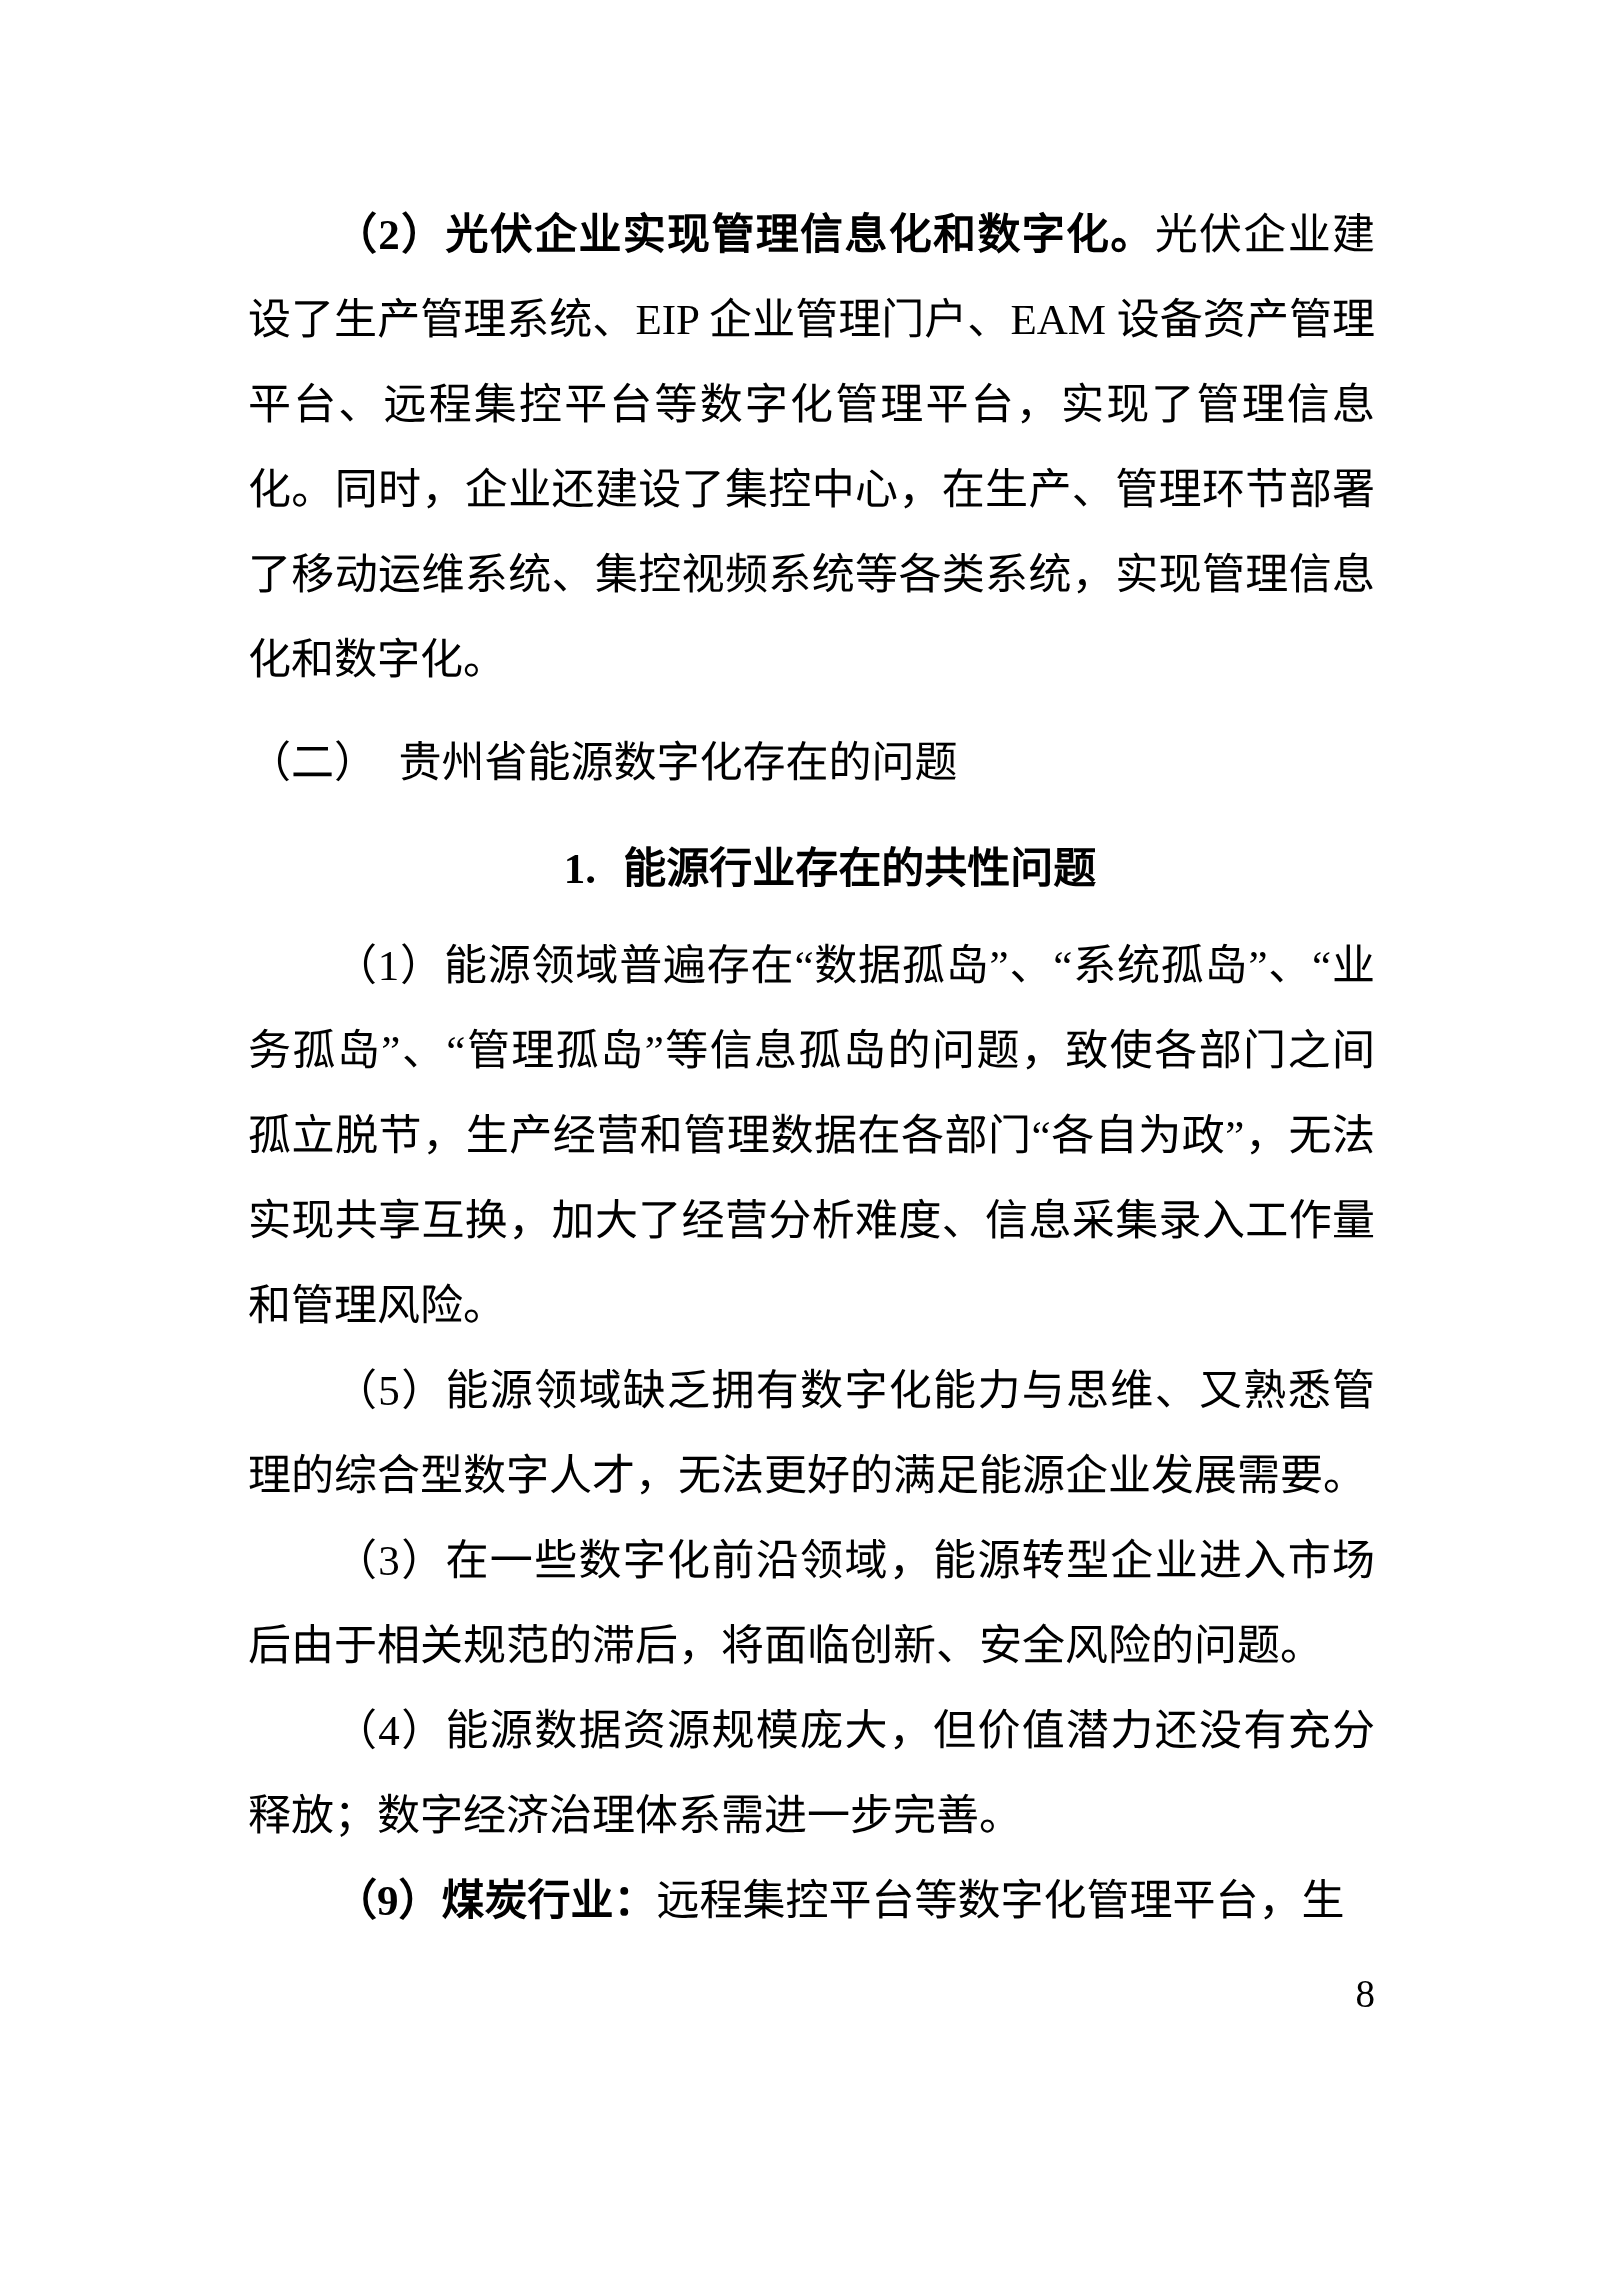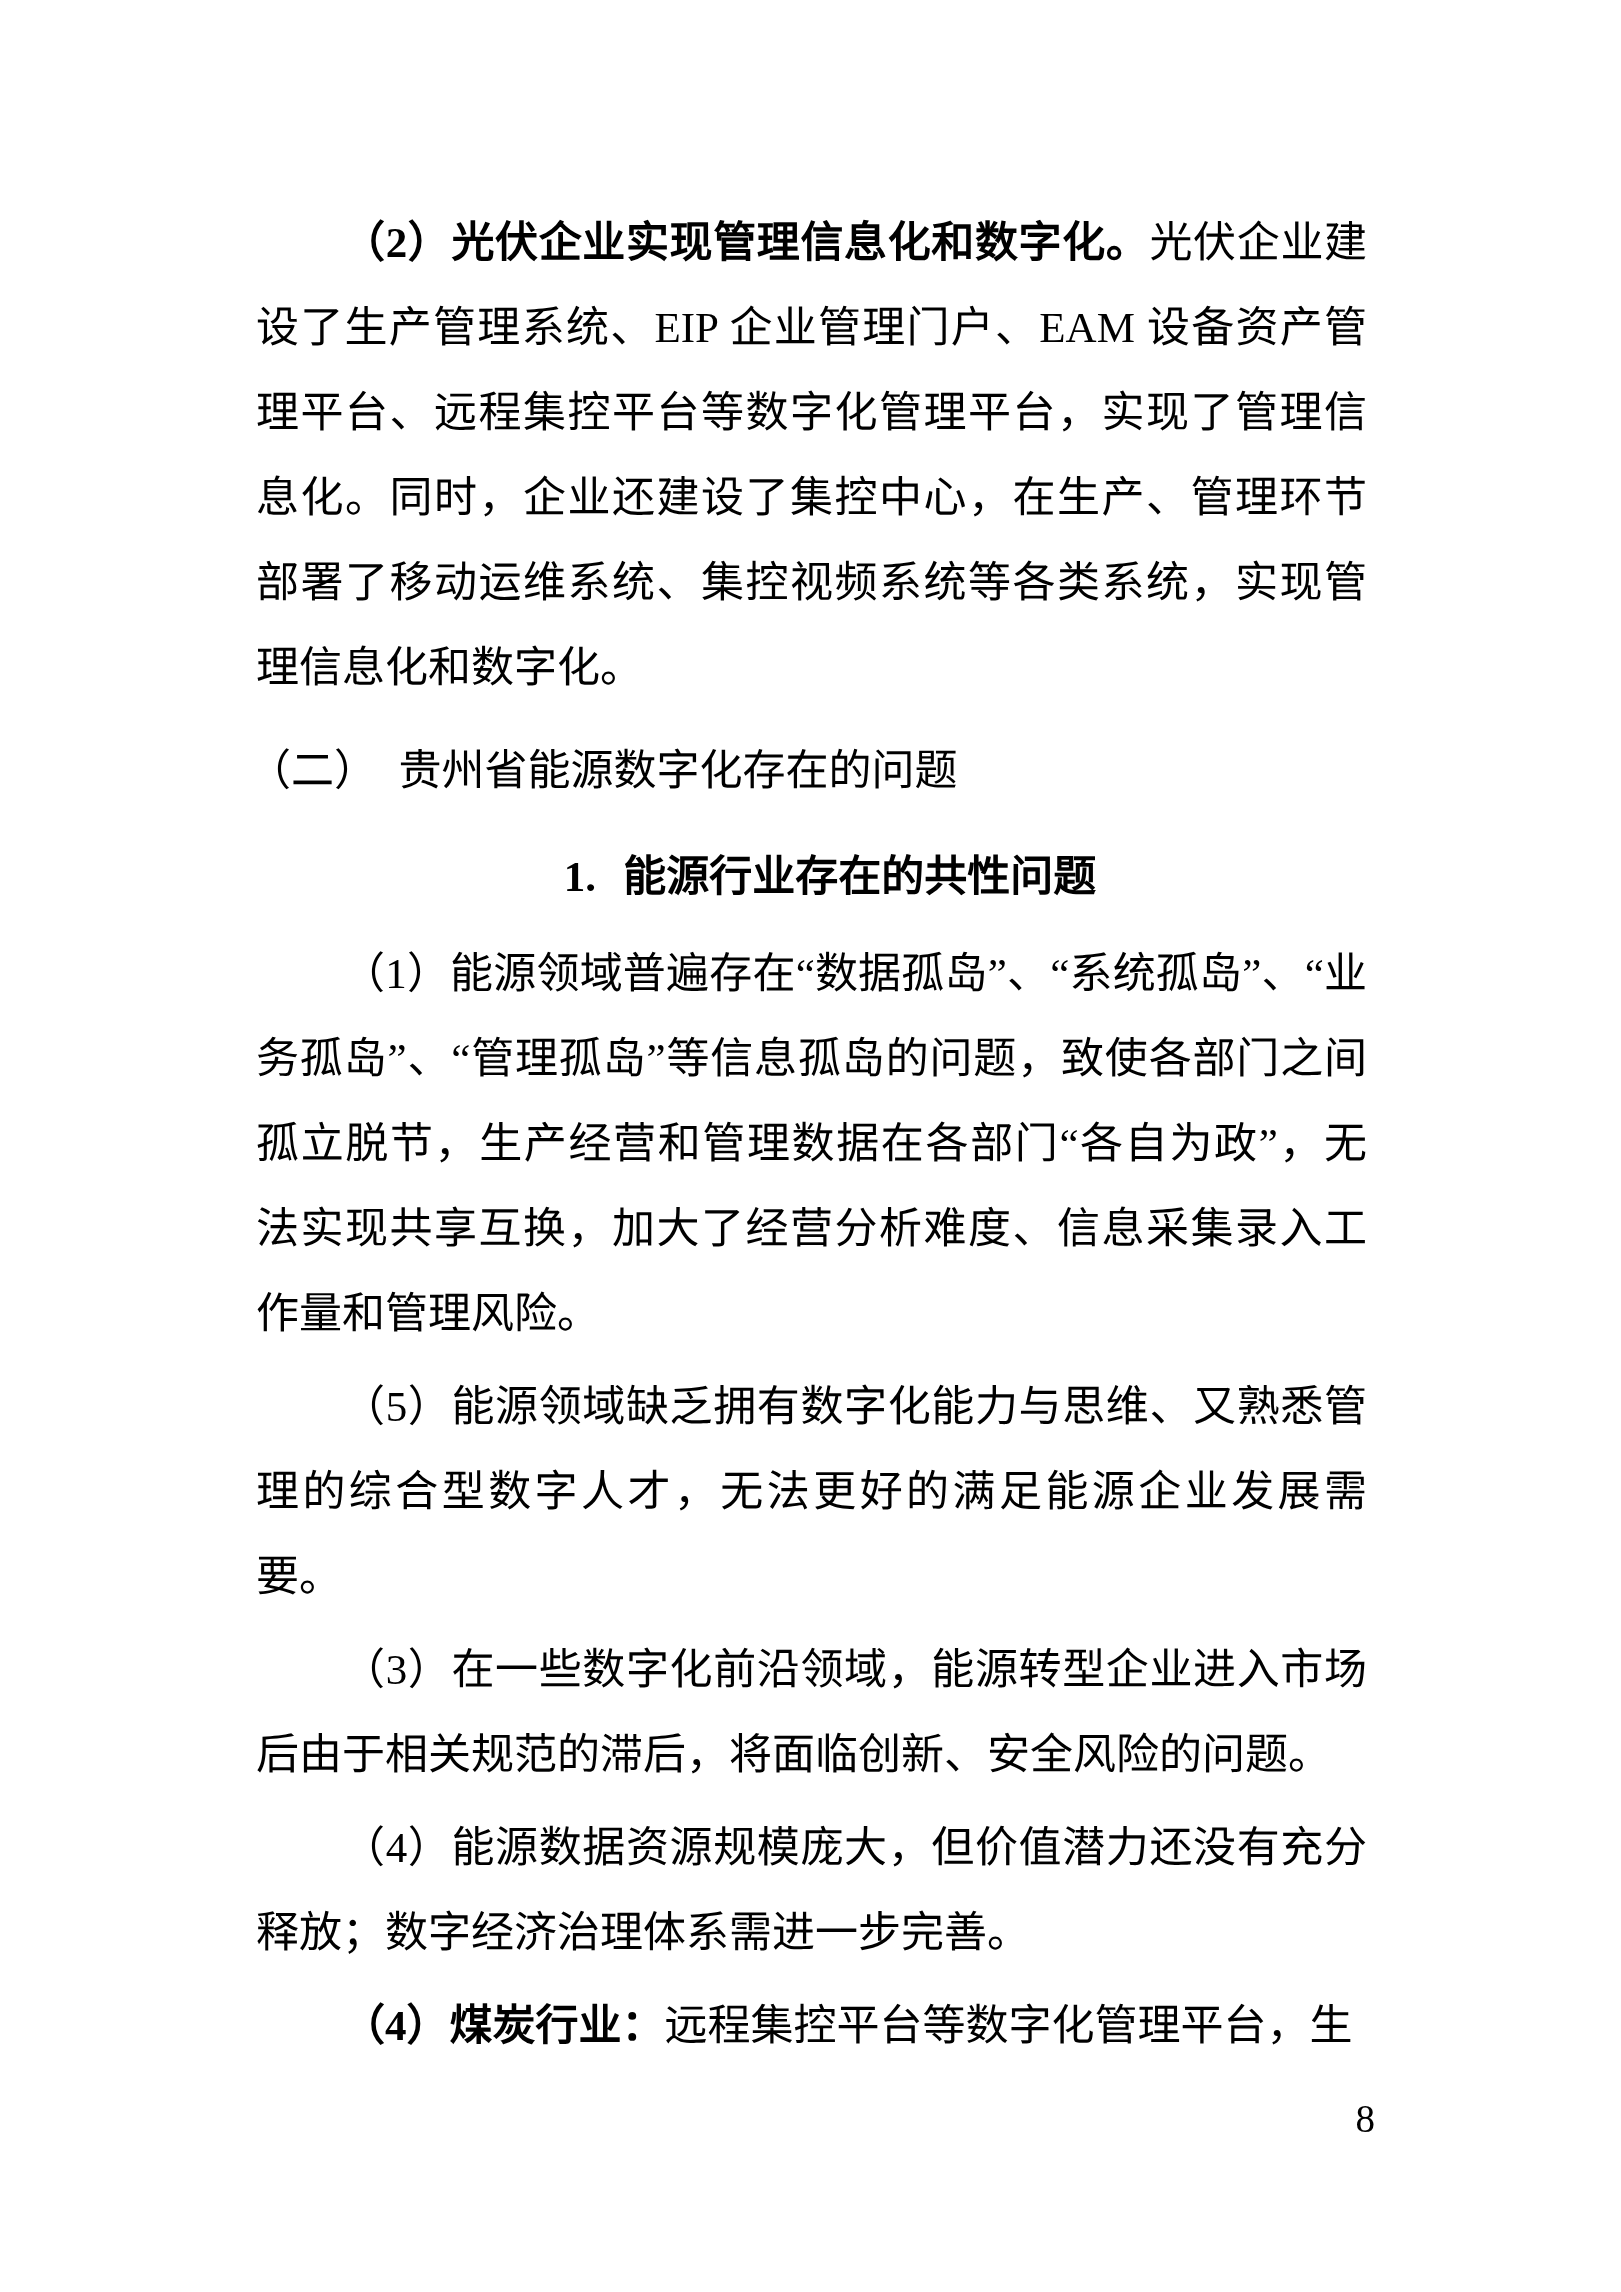--- a/index.html
+++ b/index.html
@@ -25,21 +25,21 @@
     position: absolute;
     left: 248px;
     top: 192px;
     width: 1127px;
     font-size: 43px;
     line-height: 85px;
     text-align: justify;
     text-justify: inter-ideograph;
   }
   .content p {
-    margin: 8px;
+    margin: 0;
     text-indent: 2em;
   }
   .bold-lead {
     font-weight: bold;
   }
   h2.section-heading {
     margin: 17.6px 0 0 0;
     font-size: 43px;
     line-height: 85px;
     font-weight: normal;
@@ -77,19 +77,19 @@
 
     <p>（1）能源领域普遍存在“数据孤岛”、“系统孤岛”、“业务孤岛”、“管理孤岛”等信息孤岛的问题，致使各部门之间孤立脱节，生产经营和管理数据在各部门“各自为政”，无法实现共享互换，加大了经营分析难度、信息采集录入工作量和管理风险。</p>
 
     <p>（5）能源领域缺乏拥有数字化能力与思维、又熟悉管理的综合型数字人才，无法更好的满足能源企业发展需要。</p>
 
     <p>（3）在一些数字化前沿领域，能源转型企业进入市场后由于相关规范的滞后，将面临创新、安全风险的问题。</p>
 
     <p>（4）能源数据资源规模庞大，但价值潜力还没有充分释放；数字经济治理体系需进一步完善。</p>
 
 
-    <p><span class="bold-lead">（4）煤炭行业：</span><span>远程集控平台等数字化管理平台，生</span></p>
+    <p><span class="bold-lead">（9）煤炭行业：</span><span>远程集控平台等数字化管理平台，生</span></p>
 
     <div class="page-number">8</div>
 
   </div>
 </div>
 
 
 </body></html>

